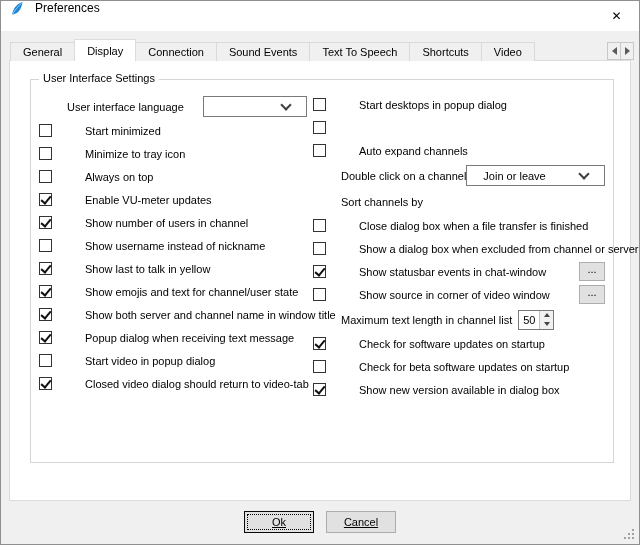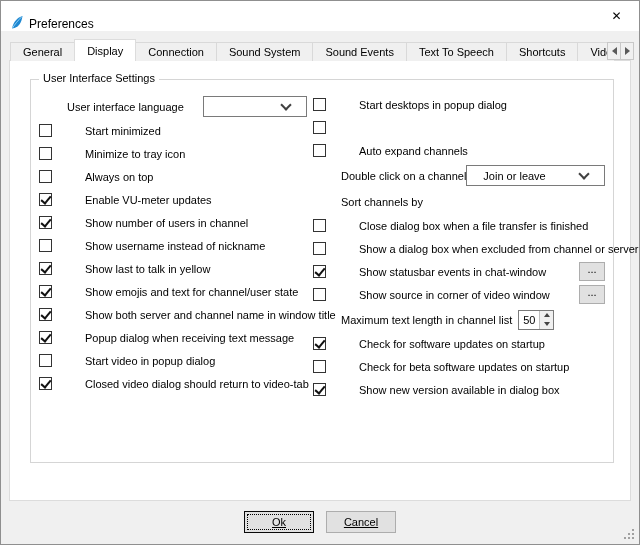--- a/index.html
+++ b/index.html
@@ -1,19 +1,19 @@
 <!DOCTYPE html>
 <html><head>
 <meta charset="utf-8">
 <style>
   html,body{margin:0;padding:0;background:#fff;}
   .window{position:relative;width:640px;height:545px;box-sizing:border-box;background:#f0f0f0;
     border:1px solid #8f8f8f;font-family:"Liberation Sans",sans-serif;font-size:11px;color:#000;overflow:hidden;}
   
-  .titlebar{position:absolute;top:0;left:0;right:0;height:30px;background:#fff;display:flex;align-items:flex-end;gap:4px;padding-left:8px;}
+  .titlebar{position:absolute;top:0;left:0;right:0;height:30px;background:#fff;display:flex;align-items:flex-start;gap:10px;padding-left:8px;}
   .app-icon{width:16px;height:16px;flex:none;}
   .title-text{font-size:12px;}
   .close-btn{position:absolute;top:0;right:0;width:45px;height:30px;display:flex;align-items:center;justify-content:center;
     font-size:12px;background:#fff;border:none;font-family:inherit;}
   
   .tabbar{position:absolute;top:38px;left:9px;width:604px;height:22px;display:flex;align-items:flex-end;overflow:hidden;z-index:3;}
   .tab{height:19px;box-sizing:border-box;display:flex;align-items:center;padding:0 12px;background:#f0f0f0;
     border:1px solid #d9d9d9;border-bottom:none;margin-right:-1px;white-space:nowrap;}
   .tab.active{height:22px;background:#fff;border-color:#dcdcdc;position:relative;z-index:2;}
   .tabscroll{position:absolute;top:41px;right:5px;display:flex;z-index:4;}
@@ -70,21 +70,20 @@
       <path d="M3.5 13 C6 9 9 5.5 13 1.5" stroke="#8ecdf2" stroke-width="1" fill="none"></path>
     </svg>
     <span class="title-text">Preferences</span>
     <button class="close-btn">✕</button>
   </div>
 
   <div class="tabbar">
     <div class="tab">General</div>
     <div class="tab active">Display</div>
     <div class="tab">Connection</div>
-    <div class="tab">Sound System</div>
     <div class="tab">Sound Events</div>
     <div class="tab">Text To Speech</div>
     <div class="tab">Shortcuts</div>
     <div class="tab">Video</div>
   </div>
   <div class="tabscroll">
     <div class="tsbtn">
         <span class="tri-left"></span>
       </div>
     <div class="tsbtn">

